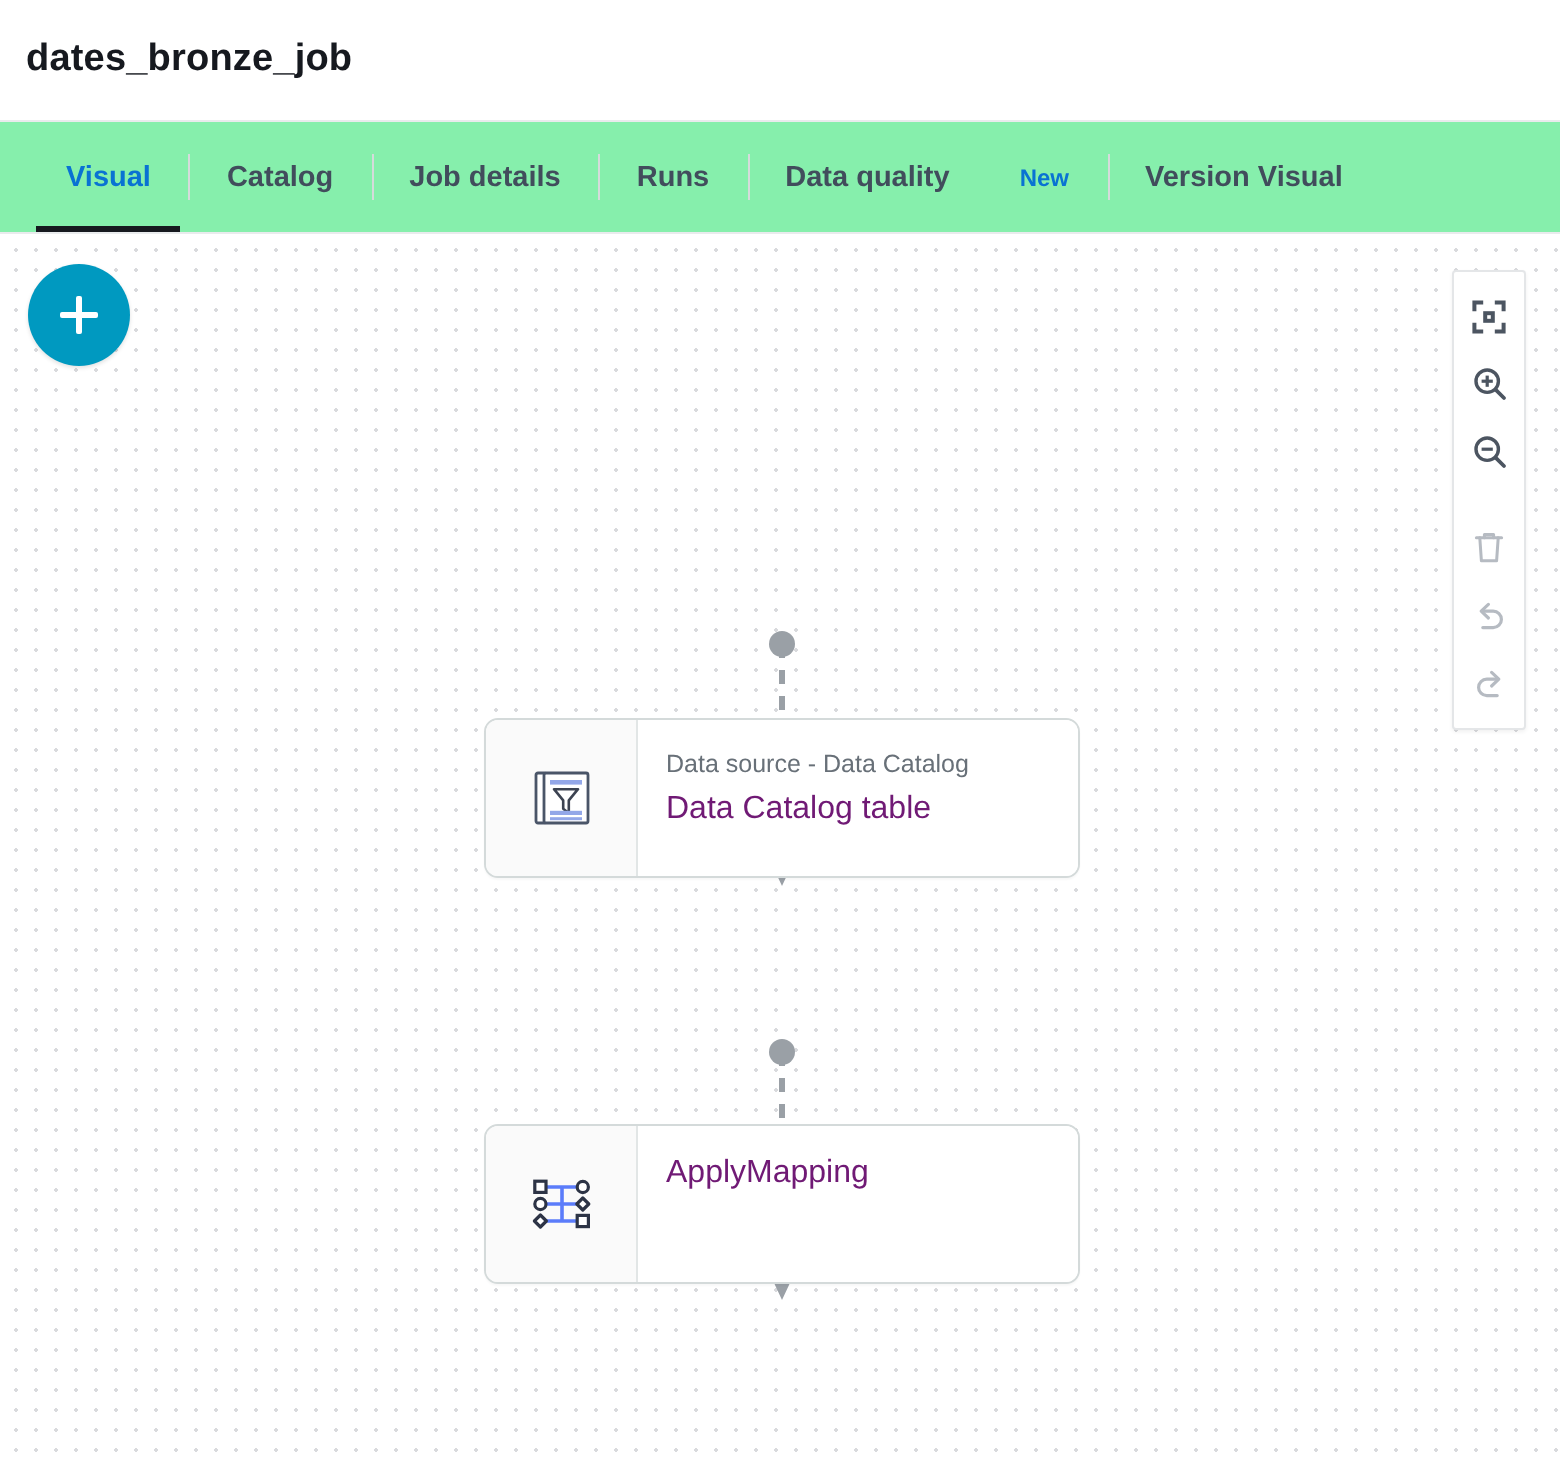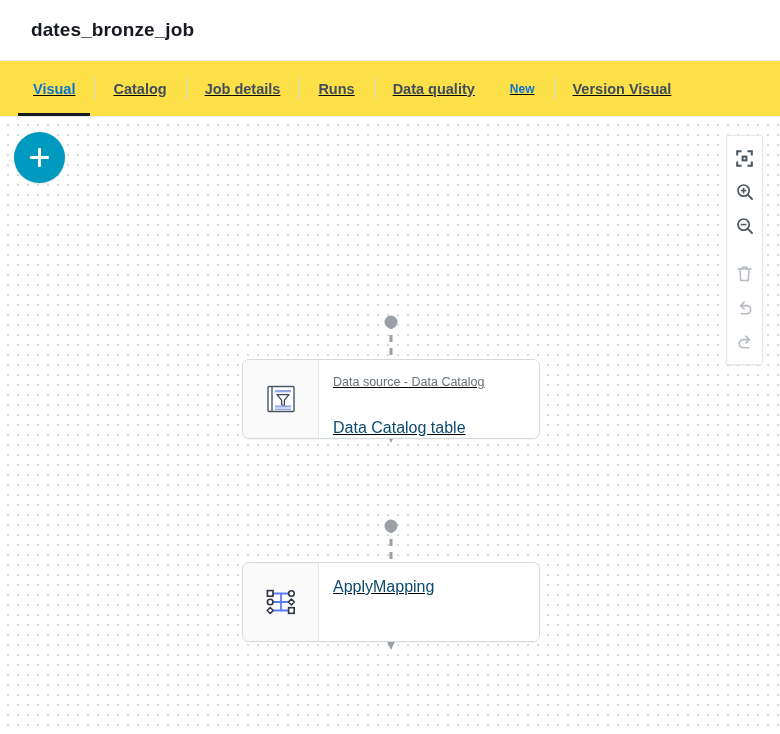--- a/index.html
+++ b/index.html
@@ -20,39 +20,38 @@
   
   .header {
     position: absolute;
     left: 0; top: 0;
     width: 780px; height: 60px;
     background: #ffffff;
     display: flex;
     align-items: center;
   }
   .job-title {
-    margin-left: 31px;
+    margin-left: 13px;
     font-size: 19px;
     font-weight: bold;
     color: #16191f;
     letter-spacing: 0.1px;
   }
 
   
   .tabbar {
     position: absolute;
     left: 0; top: 60px;
     width: 780px; height: 57px;
-    background: #fde047;
+    background: #86efac;
     border-top: 1px solid #e9ebed;
     border-bottom: 1px solid #e9ebed;
     display: flex;
     align-items: stretch;
     padding-left: 14px;
-    text-decoration: underline;
   }
   .tab {
     position: relative;
     display: flex;
     align-items: center;
     justify-content: center;
     padding: 0 19px;
     font-size: 14.5px;
     font-weight: bold;
     color: #414d5c;
@@ -167,32 +166,31 @@
     display: flex;
     align-items: center;
     justify-content: center;
   }
   .node-body {
     flex: 1 1 auto;
     background: #ffffff;
     padding: 14px 0 0 14px;
     display: flex;
     flex-direction: column;
-    justify-content: space-between;
-    text-decoration: underline;
+    justify-content: flex-start;
   }
   .node-type {
     font-size: 12.5px;
     color: #687078;
     line-height: 16px;
     margin-bottom: 5px;
   }
   .node-name {
     font-size: 16px;
-    color: #0c4a6e;
+    color: #701a75;
     line-height: 20px;
   }
 
   #node-source  { left: 242px; top: 241px; }
   #node-transform { left: 242px; top: 444px; }
 
   
   .edge-svg {
     position: absolute;
     left: 0; top: 0;

